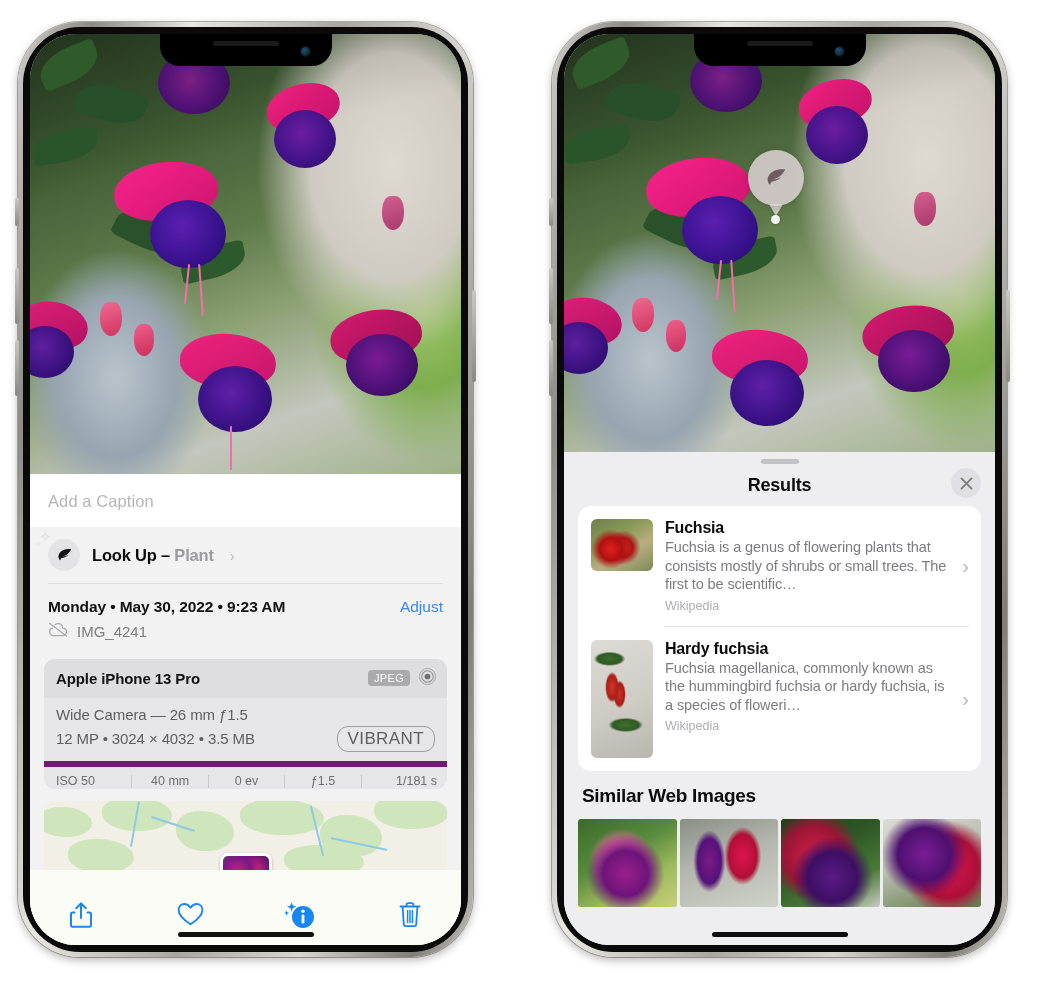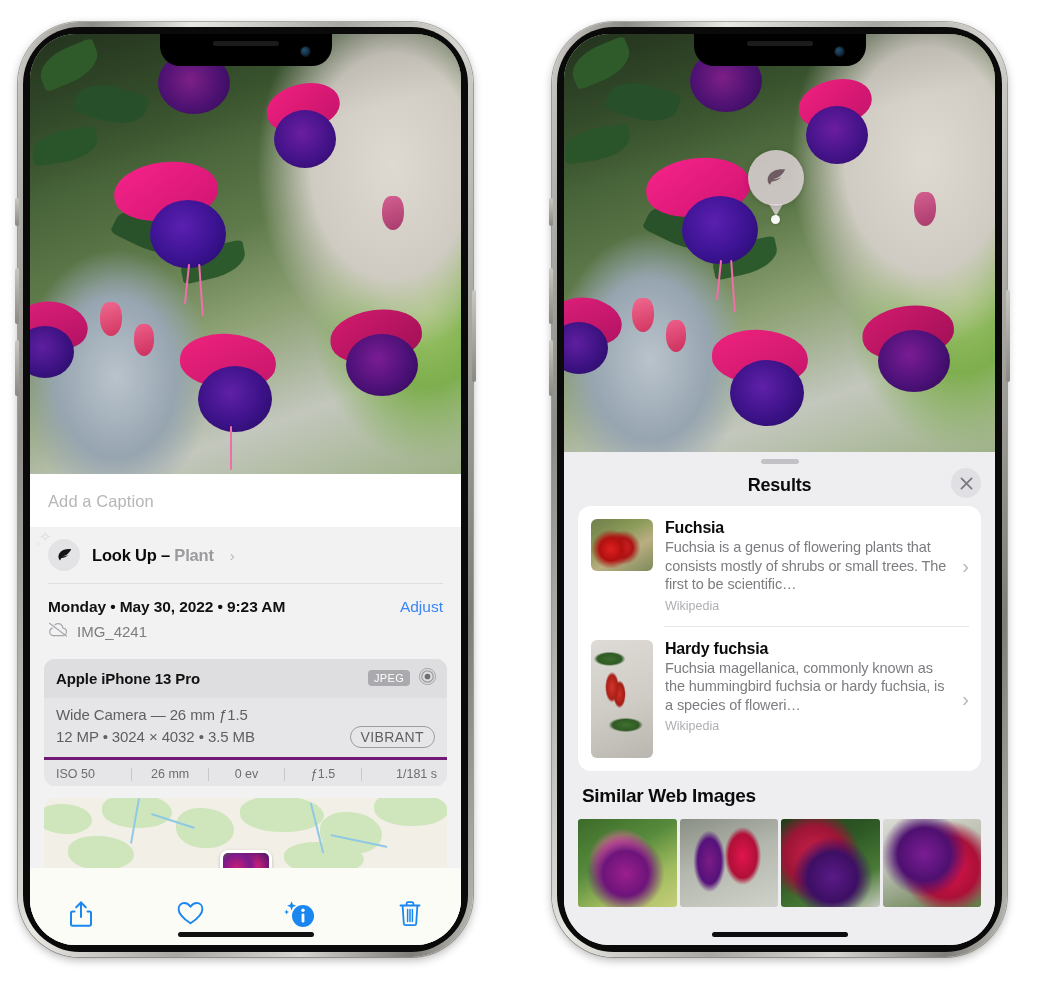--- a/index.html
+++ b/index.html
@@ -119,24 +119,24 @@
   .fmt-badge{
     background:#a9a9ae;color:#fff;font-size:11px;font-weight:400;
     padding:2px 6px;border-radius:4px;letter-spacing:.3px;
   }
   .cam-body{padding:8px 12px 9px 12px;position:relative;}
   .cam-lens{font-size:15px;color:#5f5f63;letter-spacing:-.1px;}
   .cam-specs-row{display:flex;align-items:center;justify-content:space-between;margin-top:3px;}
   .cam-specs{font-size:15px;color:#5f5f63;letter-spacing:-.1px;}
   .vibrant{
     border:1px solid #9d9da2;border-radius:11px;color:#5f5f63;
-    font-size:14px;padding:2px 10px;letter-spacing:.4px;
+    font-size:17px;padding:2px 10px;letter-spacing:.4px;
   }
   .exif{
-    display:flex;align-items:flex-end;border-top:3px solid #701a75;
+    display:flex;align-items:flex-end;border-top:6px solid #701a75;
     padding:7px 10px 8px 12px;
   }
   .exif .cell{flex:1;text-align:center;font-size:12.5px;color:#6d6d72;}
   .exif .cell:first-child{text-align:left;}
   .exif .cell:last-child{text-align:right;}
   .exif .sep{width:1px;height:13px;background:#c9c9cd;}
 
   .map{
     margin:12px 14px 0 14px;height:72px;border-radius:11px 11px 0 0;overflow:hidden;position:relative;
     background:#f2efe6;
@@ -353,21 +353,21 @@
           <div class="cam-body">
             <div class="cam-lens">Wide Camera — 26 mm ƒ1.5</div>
             <div class="cam-specs-row">
               <div class="cam-specs">12 MP • 3024 × 4032 • 3.5 MB</div>
               <div class="vibrant">VIBRANT</div>
             </div>
           </div>
           <div class="exif">
             <div class="cell">ISO 50</div>
             <div class="sep"></div>
-            <div class="cell">26 mm</div>
+            <div class="cell">40 mm</div>
             <div class="sep"></div>
             <div class="cell">0 ev</div>
             <div class="sep"></div>
             <div class="cell">ƒ1.5</div>
             <div class="sep"></div>
             <div class="cell">1/181 s</div>
           </div>
         </div>
 
         <div class="map">

